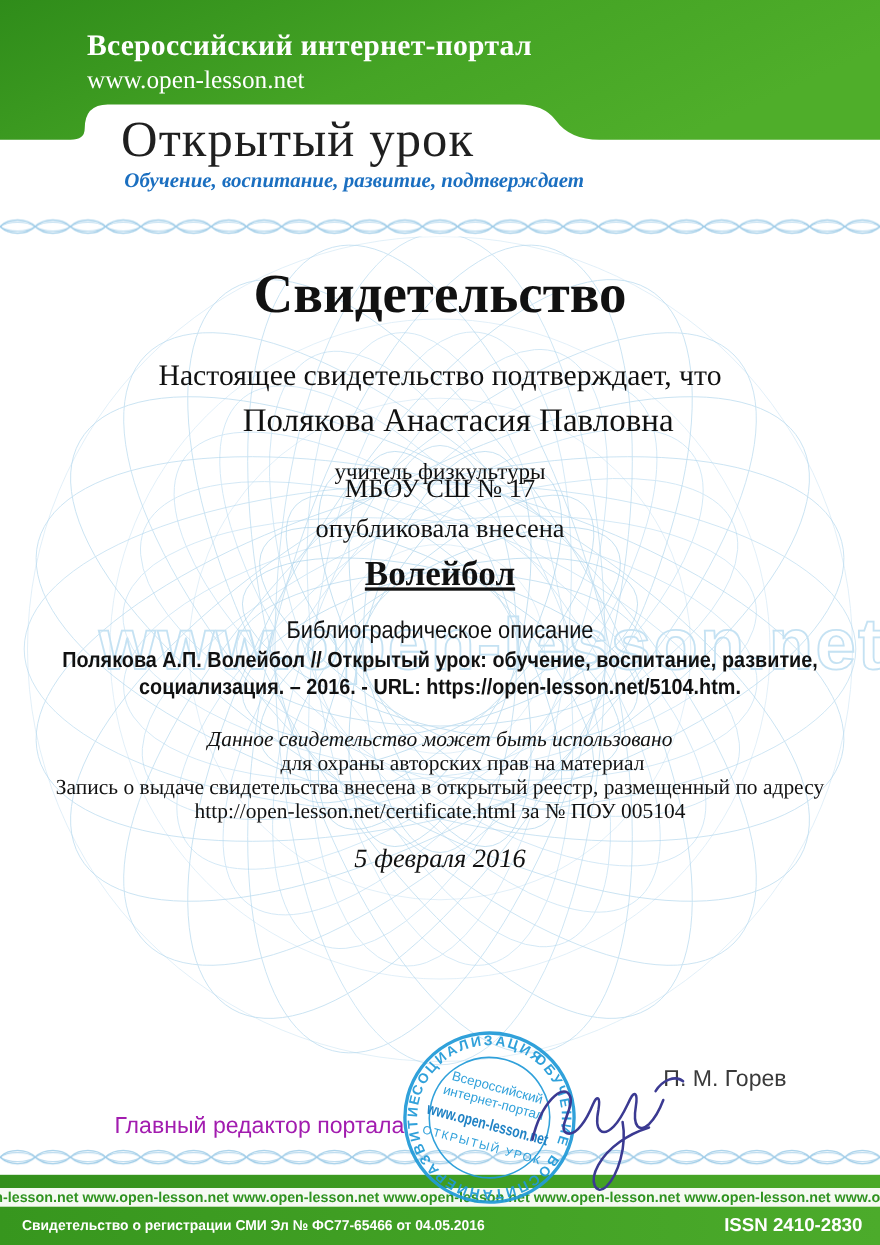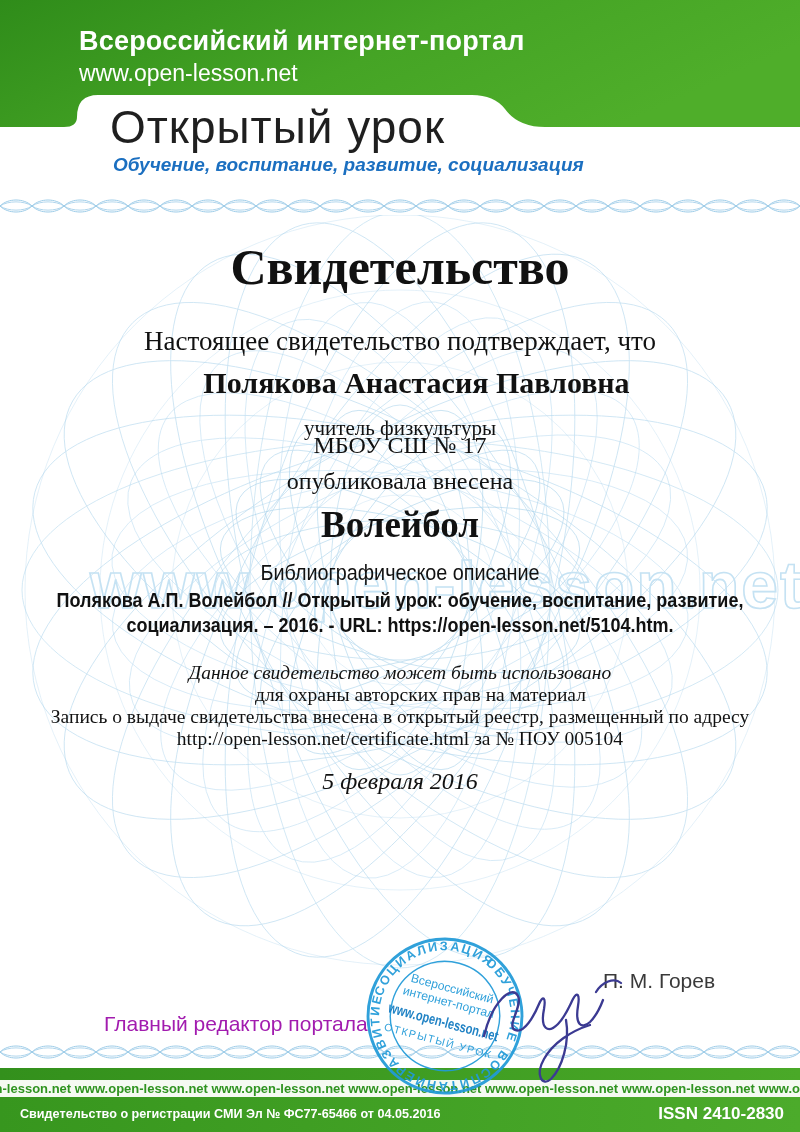--- a/index.html
+++ b/index.html
@@ -1,18 +1,18 @@
 <!DOCTYPE html>
 <html><head>
 <meta charset="utf-8">
 <style>
   html,body{margin:0;padding:0;}
   body{width:800px;height:1132px;background:#ffffff;position:relative;overflow:hidden;
        font-family:"Liberation Sans",sans-serif;}
-  .abs{position:absolute;}
+  .abs{position:absolute;font-family:Liberation Serif, serif;}
   .line{position:absolute;left:0;right:0;text-align:center;color:#111;z-index:4;}
   .serif{font-family:"Liberation Serif",serif;}
   .sansnarrow{font-family:"Liberation Sans",sans-serif;transform:scaleX(.9);transform-origin:50% 0;}
   
   #hdr-svg{position:absolute;top:0;left:0;z-index:1;}
   .hdr-t1{top:26px;left:79px;color:#fff;font-size:27px;font-weight:700;z-index:2;letter-spacing:.2px;}
   .hdr-t2{top:60px;left:79px;color:#fff;font-size:23px;font-weight:400;z-index:2;}
   .hdr-t3{top:100px;left:110px;color:#1f1f1f;font-size:46px;font-weight:400;z-index:2;letter-spacing:1px;}
   .hdr-t4{top:154px;left:113px;color:#1b6fc0;font-size:19px;font-weight:700;font-style:italic;z-index:2;}
   
@@ -44,21 +44,21 @@
       <stop offset="0" stop-color="#2f8c1a"></stop>
         <stop offset="0.55" stop-color="#45a425"></stop>
         <stop offset="1" stop-color="#4fae2a"></stop>
     </linearGradient>
   </defs>
   <path d="M0,0 H800 V127 H545 Q518,127 505,109 Q494,95 472,95 H98 Q77,95 77,117 Q77,127 64,127 H0 Z" fill="url(#gg)"></path>
 </svg>
 <div class="abs hdr-t1">Всероссийский интернет-портал</div>
 <div class="abs hdr-t2">www.open-lesson.net</div>
 <div class="abs hdr-t3">Открытый урок</div>
-<div class="abs hdr-t4">Обучение, воспитание, развитие, социализация</div>
+<div class="abs hdr-t4">Обучение, воспитание, развитие, подтверждает</div>
 
 <svg class="band" style="top:196px" width="800" height="20">
   <defs>
     <pattern id="wv1" width="64" height="20" patternUnits="userSpaceOnUse">
       <g fill="none" stroke="#9ccbe7" stroke-width="1">
         <path d="M0,10 C8,2 24,2 32,10 S56,18 64,10"></path>
         <path d="M0,10 C8,18 24,18 32,10 S56,2 64,10"></path>
         <path d="M0,10 C8,4.5 24,4.5 32,10 S56,15.5 64,10" opacity=".8"></path>
         <path d="M0,10 C8,15.5 24,15.5 32,10 S56,4.5 64,10" opacity=".8"></path>
       </g>
@@ -115,25 +115,25 @@
       <circle cx="400" cy="375" r="300"></circle>
       <circle cx="400" cy="375" r="228"></circle>
     <circle cx="400" cy="375" r="152"></circle>
       <circle cx="400" cy="375" r="95"></circle>
   </g>
   <text x="447" y="393" text-anchor="middle" font-family="Liberation Sans, sans-serif" font-weight="700" font-size="66" letter-spacing="2" fill="none" stroke="#c5e2f3" stroke-width="1.6">www.open-lesson.net</text>
 </svg>
 
 <div class="line serif" style="top:238px;font-size:50px;font-weight:700;">Свидетельство</div>
 <div class="line serif" style="top:326px;font-size:27px;">Настоящее свидетельство подтверждает, что</div>
-<div class="line serif" style="top:366px;font-size:30px;font-weight:700;margin-left:33px;">Полякова Анастасия Павловна</div>
+<div class="line serif" style="top:366px;font-size:30px;font-weight:400;margin-left:33px;">Полякова Анастасия Павловна</div>
 <div class="line serif" style="top:404px;font-size:21px;margin-top:12px;">учитель физкультуры</div>
 <div class="line serif" style="top:432px;font-size:24px;">МБОУ СШ № 17</div>
 <div class="line serif" style="top:468px;font-size:24px;">опубликовала внесена</div>
-<div class="line serif" style="top:503px;font-size:37px;font-weight:700;">Волейбол</div>
+<div class="line serif" style="top:503px;font-size:32px;font-weight:700;text-decoration:underline;">Волейбол</div>
 <div class="line sansnarrow" style="top:560px;font-size:22px;">Библиографическое описание</div>
 <div class="line sansnarrow" style="top:589px;font-size:20px;font-weight:700;">Полякова А.П. Волейбол // Открытый урок: обучение, воспитание, развитие,</div>
 <div class="line sansnarrow" style="top:614px;font-size:20px;font-weight:700;">социализация. – 2016. - URL: https://open-lesson.net/5104.htm.</div>
 <div class="line serif" style="top:662px;font-size:19.5px;font-style:italic;">Данное свидетельство может быть использовано</div>
 <div class="line serif" style="top:684px;font-size:19.5px;margin-left:41px;">для охраны авторских прав на материал</div>
 <div class="line serif" style="top:706px;font-size:19.5px;">Запись о выдаче свидетельства внесена в открытый реестр, размещенный по адресу</div>
 <div class="line serif" style="top:728px;font-size:19.5px;">http://open-lesson.net/certificate.html за № ПОУ 005104</div>
 <div class="line serif" style="top:768px;font-size:24px;font-style:italic;">5 февраля 2016</div>
 
 <div class="editor-label">Главный редактор портала</div>

